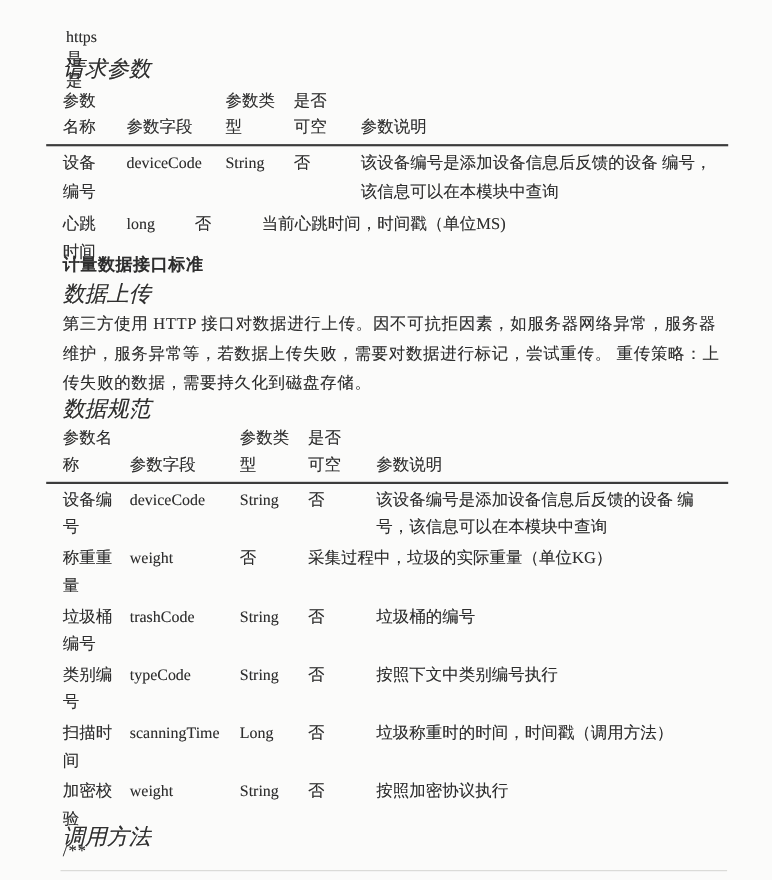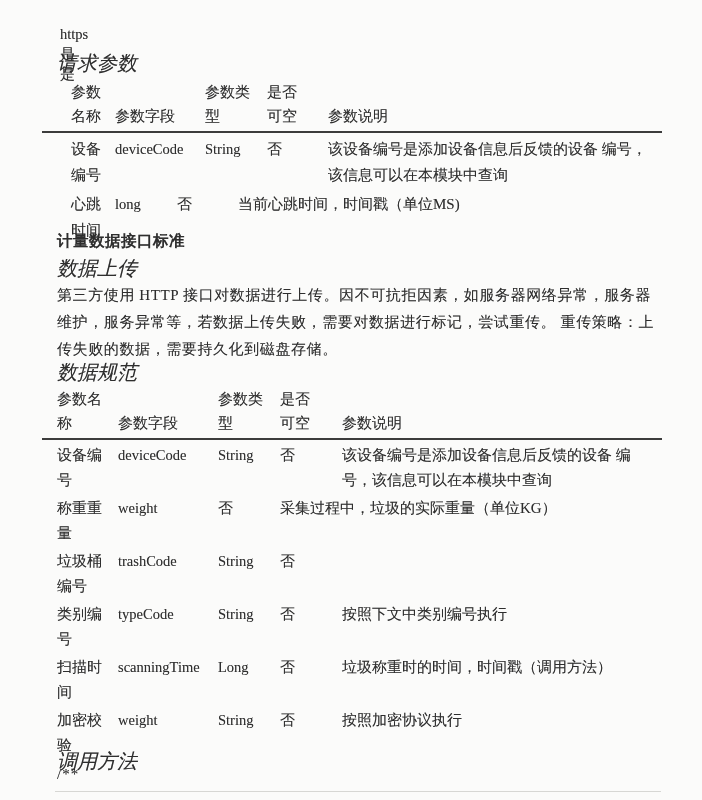--- a/index.html
+++ b/index.html
@@ -33,21 +33,21 @@
   .thead{display:flex;align-items:flex-end;border-bottom:2px solid #3c3c3c;padding-bottom:3px;}
   .thead .cell{white-space:pre-line;line-height:24px;}
   .trow{display:flex;}
   .trow .cell{white-space:pre-line;padding-top:3px;}
   .t1 .trow .cell{line-height:26px;min-height:49px;}
   .t2 .trow .cell{line-height:25px;min-height:47px;}
   .cell.first{padding-left:15px;box-sizing:border-box;}
   .latin{font-size:14.5px;}
 
   
-  .t1 .c1{width:73px;text-align:center;}
+  .t1 .c1{width:73px;}
   .t1 .c2{width:90px;}
   .t1 .c3{width:62px;}
   .t1 .c4{width:61px;}
   .t1 .c5{width:332px;}
   
   .t2 .c1{width:76px;}
   .t2 .c2{width:100px;}
   .t2 .c3{width:62px;}
   .t2 .c4{width:62px;}
   .t2 .c5{width:318px;}
@@ -128,20 +128,21 @@
     <div class="cell c2 latin">weight</div>
     <div class="cell c4">否</div>
     <div class="cell c5">采集过程中，垃圾的实际重量（单位KG）</div>
   </div>
   <div class="trow">
     <div class="cell c1 first">垃圾桶
 编号</div>
     <div class="cell c2 latin">trashCode</div>
     <div class="cell c3 latin">String</div>
     <div class="cell c4">否</div>
+    <div class="cell c5">垃圾桶的编号</div>
   </div>
   <div class="trow">
     <div class="cell c1 first">类别编
 号</div>
     <div class="cell c2 latin">typeCode</div>
     <div class="cell c3 latin">String</div>
     <div class="cell c4">否</div>
     <div class="cell c5">按照下文中类别编号执行</div>
   </div>
   <div class="trow">

